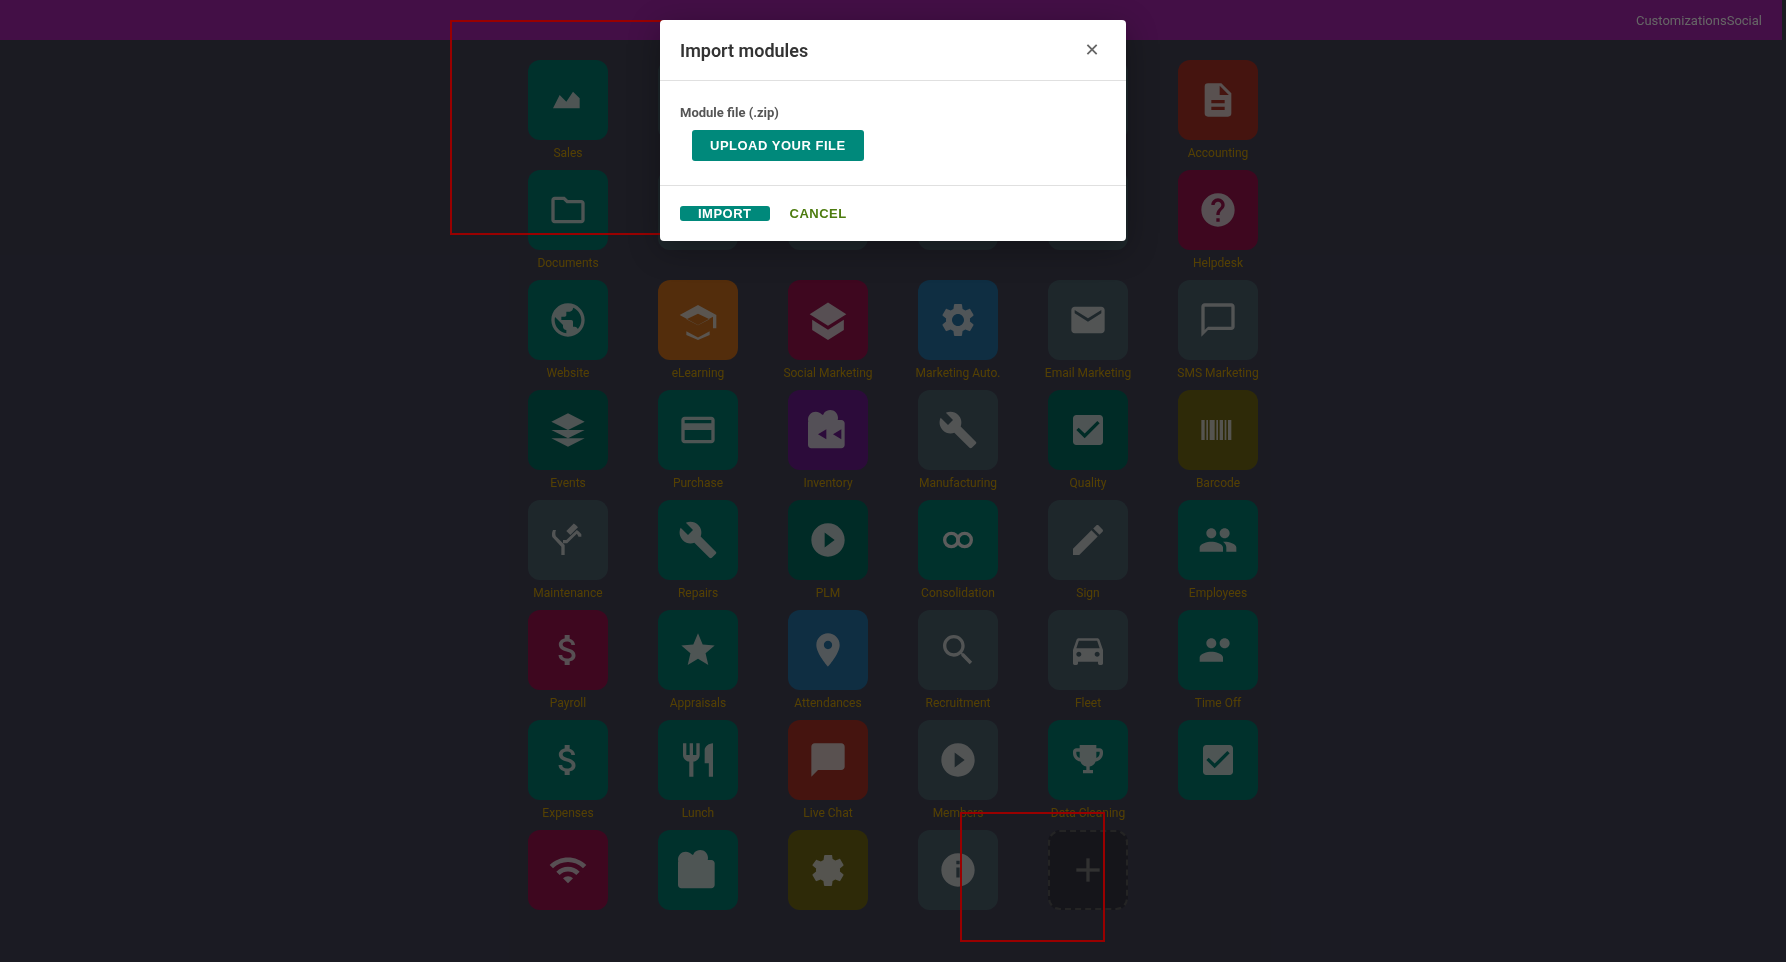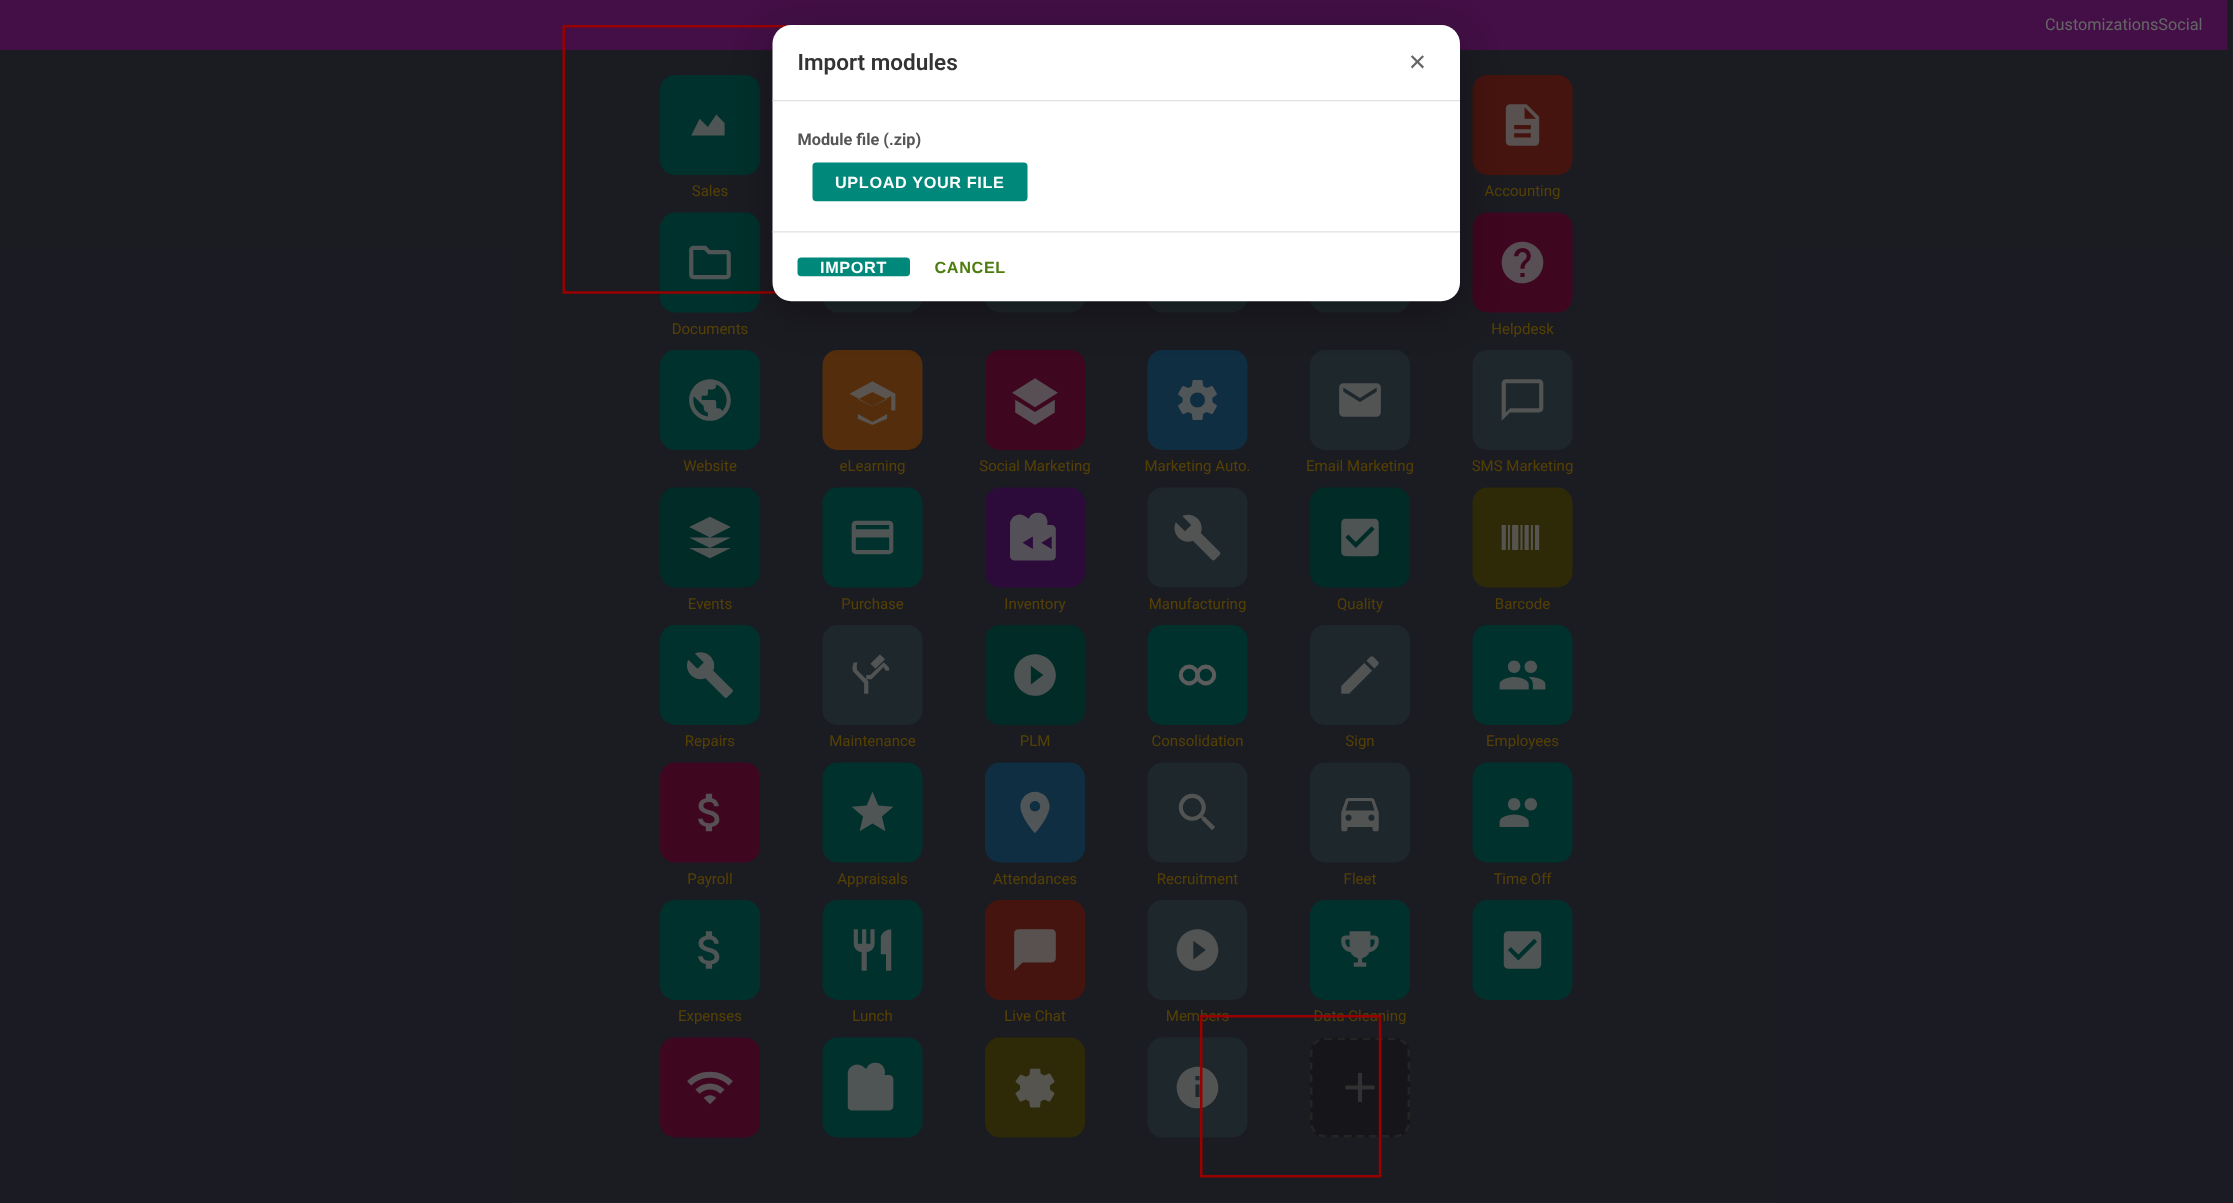--- a/index.html
+++ b/index.html
@@ -95,22 +95,22 @@
       z-index: 10;
       display: flex;
       align-items: flex-start;
       justify-content: center;
       padding-top: 20px;
     }
 
     
     .modal {
       background: #fff;
-      border-radius: 15px;
-      width: 550px;
+      border-radius: 4px;
+      width: 466px;
       box-shadow: 0 8px 32px rgba(0,0,0,0.3);
       position: relative;
     }
     .modal-header {
       padding: 16px 20px;
       border-bottom: 1px solid #e0e0e0;
       display: flex;
       align-items: center;
       justify-content: space-between;
     }
@@ -377,34 +377,34 @@
 
   <div class="app-icon">
     <div class="app-icon-img bg-olive">
       <svg viewBox="0 0 24 24">
           <path d="M2 6h2v12H2V6zm3 0h1v12H5V6zm2 0h3v12H7V6zm4 0h1v12h-1V6zm2 0h2v12h-2V6zm3 0h1v12h-1V6zm2 0h2v12h-2V6z"></path>
         </svg>
     </div>
     <span class="app-icon-label">Barcode</span>
   </div>
   <div class="app-icon">
+    <div class="app-icon-img bg-slate">
+      <svg viewBox="0 0 24 24">
+          <path d="M15.5 2.1L11 6.6 13.4 9 18 4.4c-.7-.9-1.6-1.7-2.5-2.3zM3 6c-.6 1.3-.8 2.7-.4 4.2L8 16v5h2v-6L4.7 9.7C4.3 8.5 4.3 7.2 4.8 6H3zm16.5 2c-.6-.8-1.4-1.5-2.2-2L11 12H9v2h2.5l5.8-5.8c.4.5.8 1.1 1 1.8H20V8.5c-.2-.2-.3-.3-.5-.5z"></path>
+        </svg>
+    </div>
+    <span class="app-icon-label">Maintenance</span>
+  </div>
+  <div class="app-icon">
     <div class="app-icon-img bg-teal">
       <svg viewBox="0 0 24 24">
           <path d="M22.7 19l-9.1-9.1c.9-2.3.4-5-1.5-6.9-2-2-5-2.4-7.4-1.3L9 6 6 9 1.6 4.7C.4 7.1.9 10.1 2.9 12.1c1.9 1.9 4.6 2.4 6.9 1.5l9.1 9.1c.4.4 1 .4 1.4 0l2.3-2.3c.5-.4.5-1.1.1-1.4z"></path>
         </svg>
     </div>
     <span class="app-icon-label">Repairs</span>
-  </div>
-  <div class="app-icon">
-    <div class="app-icon-img bg-slate">
-      <svg viewBox="0 0 24 24">
-          <path d="M15.5 2.1L11 6.6 13.4 9 18 4.4c-.7-.9-1.6-1.7-2.5-2.3zM3 6c-.6 1.3-.8 2.7-.4 4.2L8 16v5h2v-6L4.7 9.7C4.3 8.5 4.3 7.2 4.8 6H3zm16.5 2c-.6-.8-1.4-1.5-2.2-2L11 12H9v2h2.5l5.8-5.8c.4.5.8 1.1 1 1.8H20V8.5c-.2-.2-.3-.3-.5-.5z"></path>
-        </svg>
-    </div>
-    <span class="app-icon-label">Maintenance</span>
   </div>
   <div class="app-icon">
     <div class="app-icon-img bg-dark-teal">
       <svg viewBox="0 0 24 24">
           <path d="M12 2C6.48 2 2 6.48 2 12s4.48 10 10 10 10-4.48 10-10S17.52 2 12 2zm-2 14.5v-9l6 4.5-6 4.5z"></path>
         </svg>
     </div>
     <span class="app-icon-label">PLM</span>
   </div>
   <div class="app-icon">

